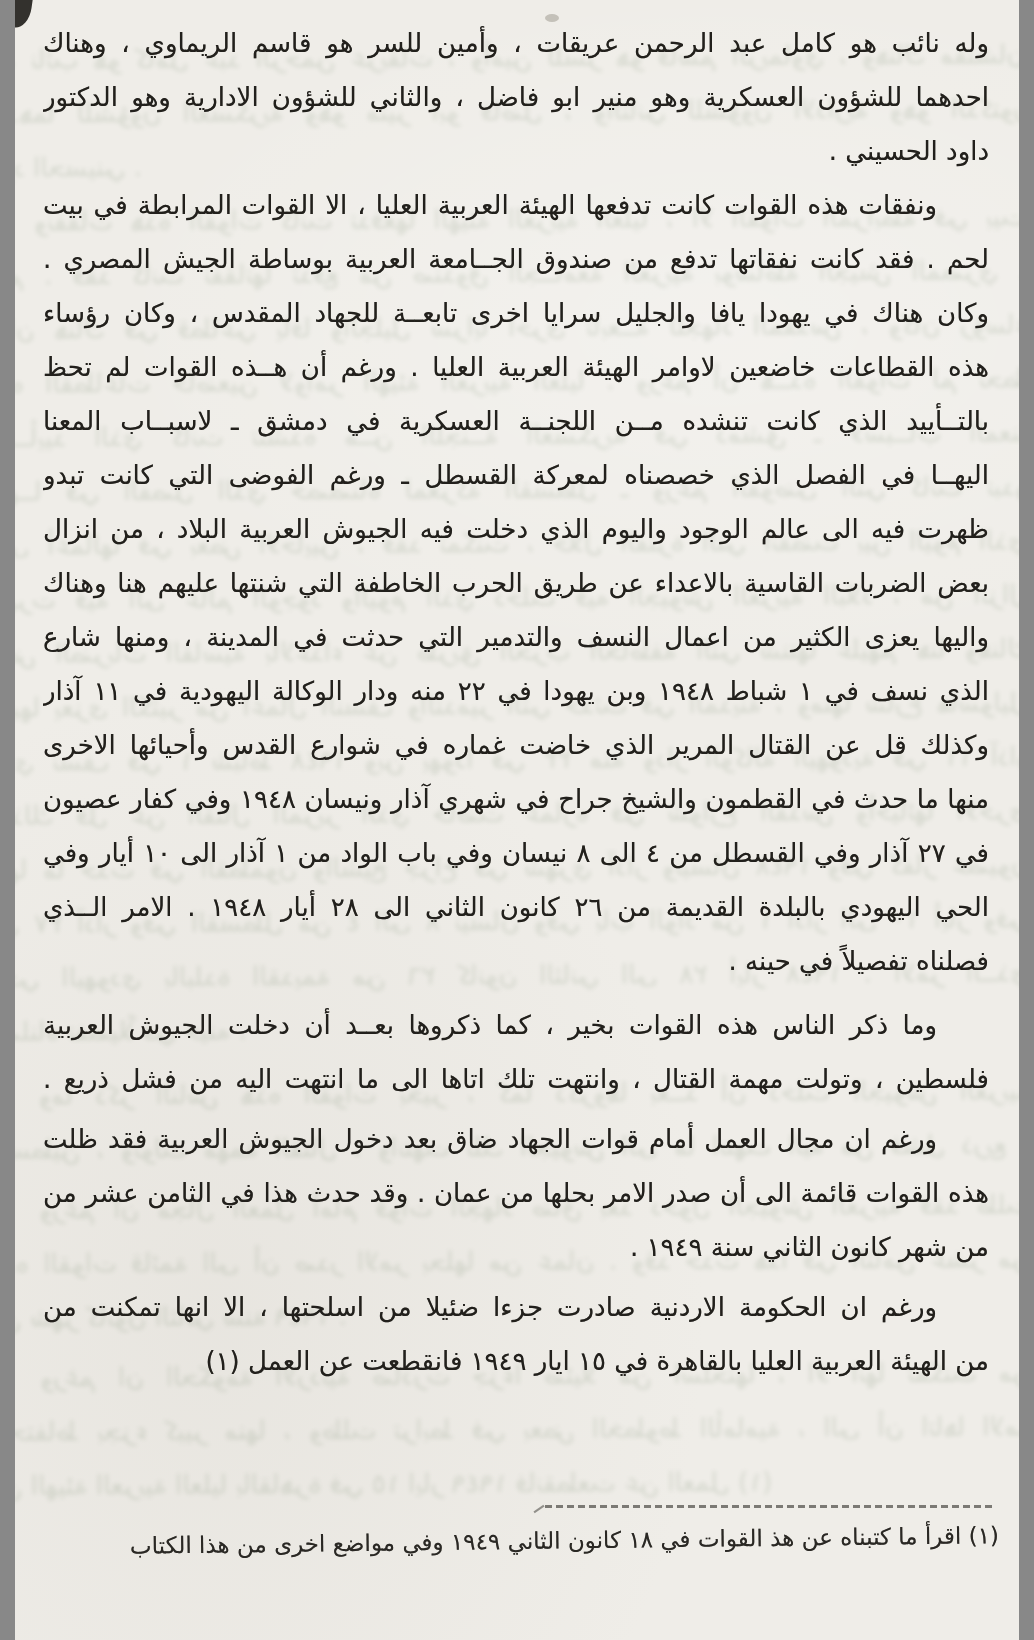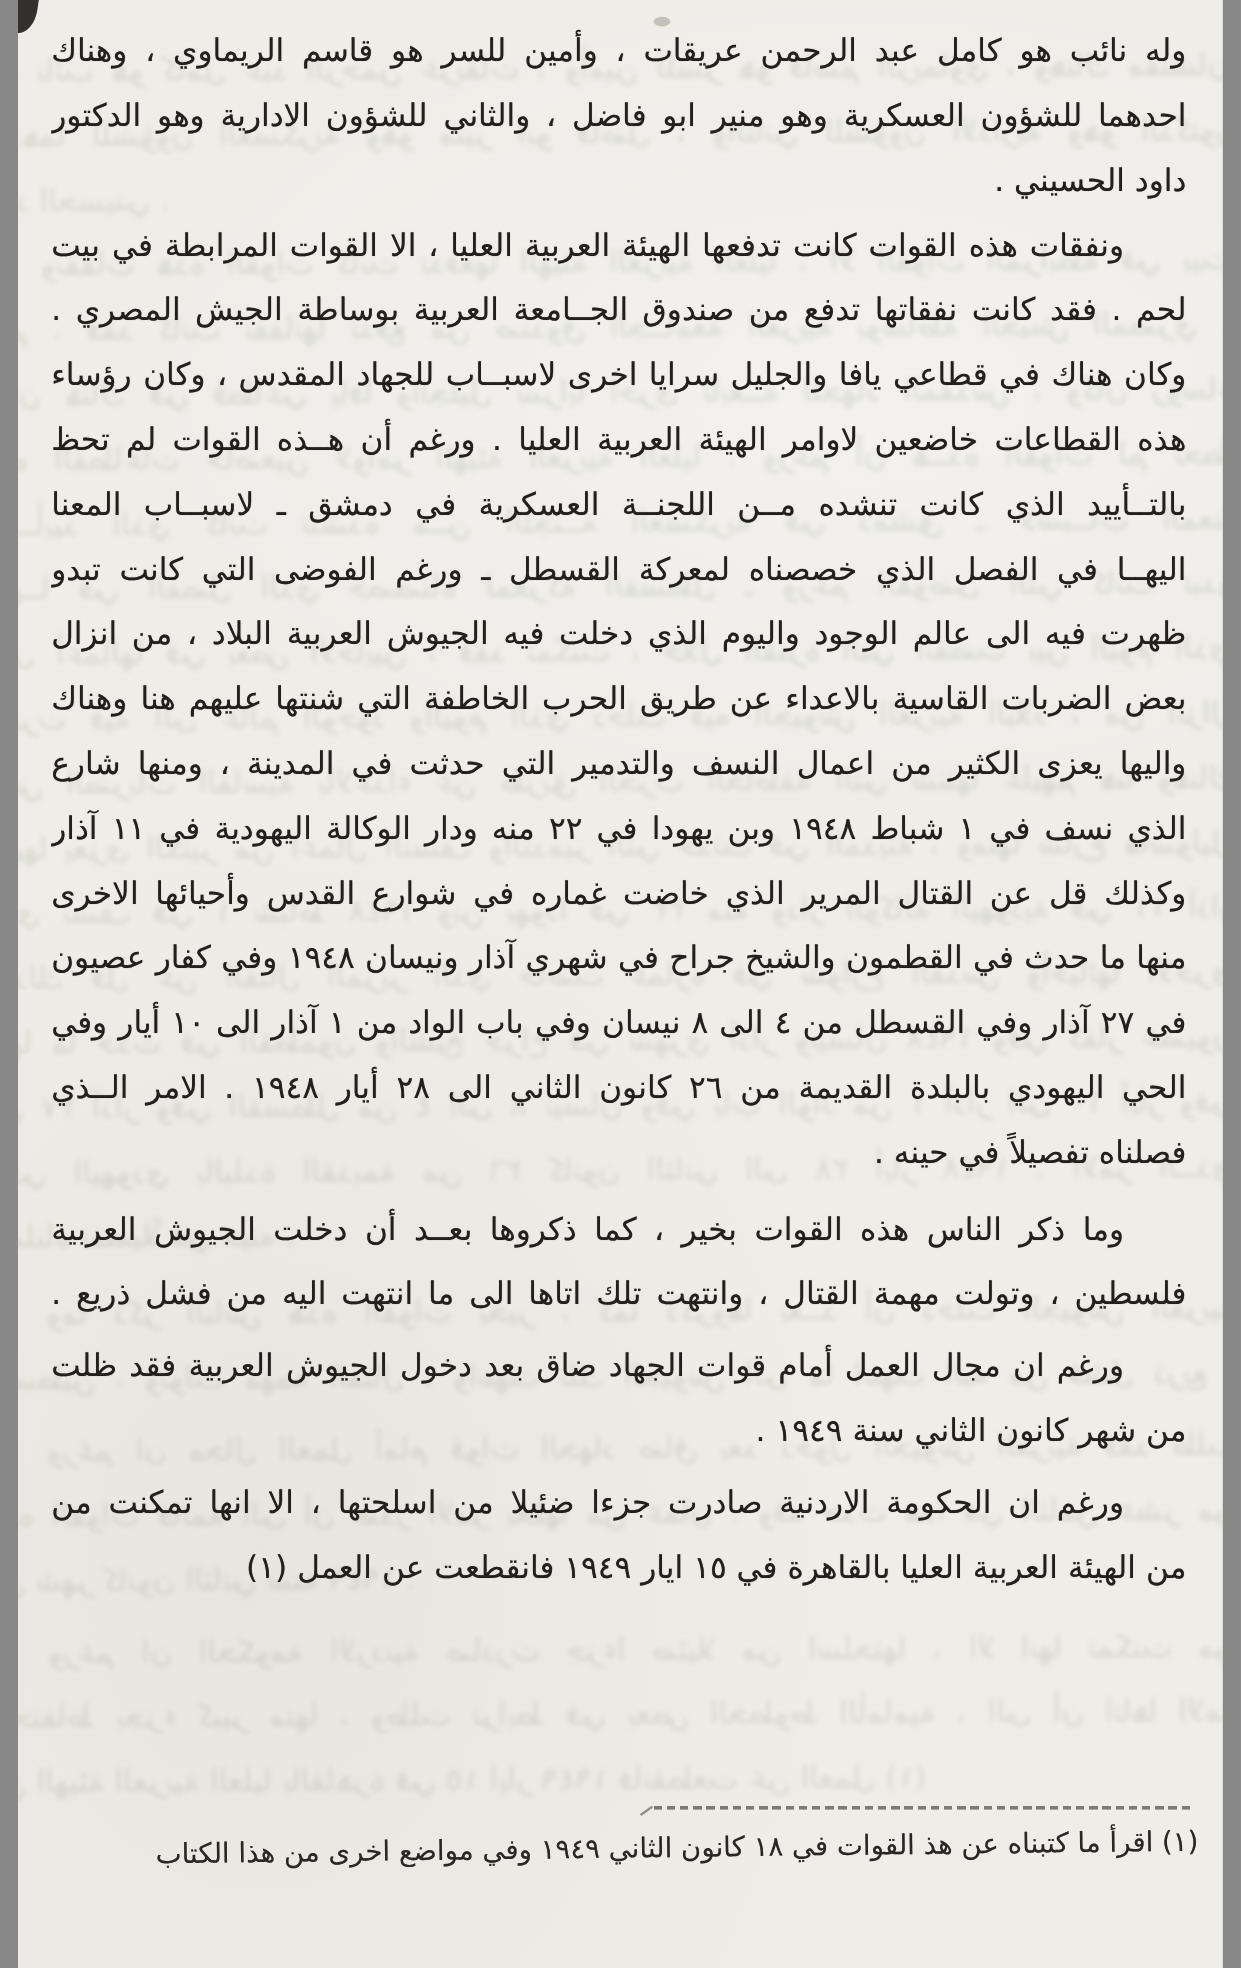--- a/index.html
+++ b/index.html
@@ -152,40 +152,41 @@
       <div class="paragraph">
         <div class="line justify">وله نائب هو كامل عبد الرحمن عريقات ، وأمين للسر هو قاسم الريماوي ، وهناك مفتشان</div>
         <div class="line justify">احدهما للشؤون العسكرية وهو منير ابو فاضل ، والثاني للشؤون الادارية وهو الدكتور</div>
         <div class="line">داود الحسيني .</div>
       </div>
       <div class="paragraph indented">
         <div class="line justify">ونفقات هذه القوات كانت تدفعها الهيئة العربية العليا ، الا القوات المرابطة في بيت</div>
         <div class="line justify">لحم . فقد كانت نفقاتها تدفع من صندوق الجــامعة العربية بوساطة الجيش المصري .</div>
       </div>
       <div class="paragraph">
-        <div class="line justify">وكان هناك في قطاعي يافا والجليل سرايا اخرى لاسبــاب للجهاد المقدس ، وكان رؤساء</div>
+        <div class="line justify">وكان هناك في يهودا يافا والجليل سرايا اخرى تابعــة للجهاد المقدس ، وكان رؤساء</div>
         <div class="line justify">هذه القطاعات خاضعين لاوامر الهيئة العربية العليا . ورغم أن هــذه القوات لم تحظ</div>
         <div class="line justify">بالتــأييد الذي كانت تنشده مــن اللجنــة العسكرية في دمشق ـ لاسبــاب المعنا</div>
         <div class="line justify">اليهــا في الفصل الذي خصصناه لمعركة القسطل ـ ورغم الفوضى التي كانت تبدو</div>
         <div class="line justify">ظهرت فيه الى عالم الوجود واليوم الذي دخلت فيه الجيوش العربية البلاد ، من انزال</div>
         <div class="line justify">بعض الضربات القاسية بالاعداء عن طريق الحرب الخاطفة التي شنتها عليهم هنا وهناك</div>
         <div class="line justify">واليها يعزى الكثير من اعمال النسف والتدمير التي حدثت في المدينة ، ومنها شارع هاسوليل</div>
         <div class="line justify">الذي نسف في ١ شباط ١٩٤٨ وبن يهودا في ٢٢ منه ودار الوكالة اليهودية في ١١ آذار</div>
         <div class="line justify">وكذلك قل عن القتال المرير الذي خاضت غماره في شوارع القدس وأحيائها الاخرى</div>
         <div class="line justify">منها ما حدث في القطمون والشيخ جراح في شهري آذار ونيسان ١٩٤٨ وفي كفار عصيون</div>
         <div class="line justify">في ٢٧ آذار وفي القسطل من ٤ الى ٨ نيسان وفي باب الواد من ١ آذار الى ١٠ أيار وفي</div>
         <div class="line justify">الحي اليهودي بالبلدة القديمة من ٢٦ كانون الثاني الى ٢٨ أيار ١٩٤٨ . الامر الــذي</div>
         <div class="line">فصلناه تفصيلاً في حينه .</div>
       </div>
       <div class="paragraph indented gap-sm">
         <div class="line justify">وما ذكر الناس هذه القوات بخير ، كما ذكروها بعــد أن دخلت الجيوش العربية</div>
         <div class="line justify">فلسطين ، وتولت مهمة القتال ، وانتهت تلك اتاها الى ما انتهت اليه من فشل ذريع .</div>
       </div>
       <div class="paragraph indented gap-xs">
         <div class="line justify">ورغم ان مجال العمل أمام قوات الجهاد ضاق بعد دخول الجيوش العربية فقد ظلت</div>
+        <div class="line justify">هذه القوات قائمة الى أن صدر الامر بحلها من عمان . وقد حدث هذا في الثامن عشر من</div>
         <div class="line">من شهر كانون الثاني سنة ١٩٤٩ .</div>
       </div>
       <div class="paragraph indented gap-xs">
         <div class="line justify">ورغم ان الحكومة الاردنية صادرت جزءا ضئيلا من اسلحتها ، الا انها تمكنت من</div>
         <div class="line">من الهيئة العربية العليا بالقاهرة في ١٥ ايار ١٩٤٩ فانقطعت عن العمل (١)</div>
       </div>
     </div>
 
   <div id="footnote-separator"></div>
   <div id="separator-tick"></div>

